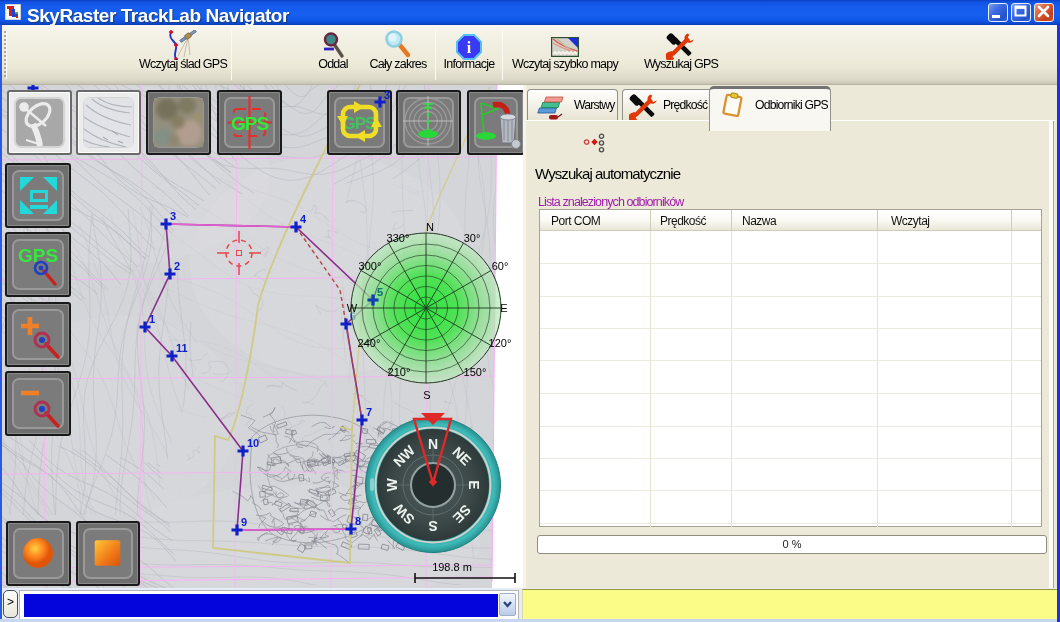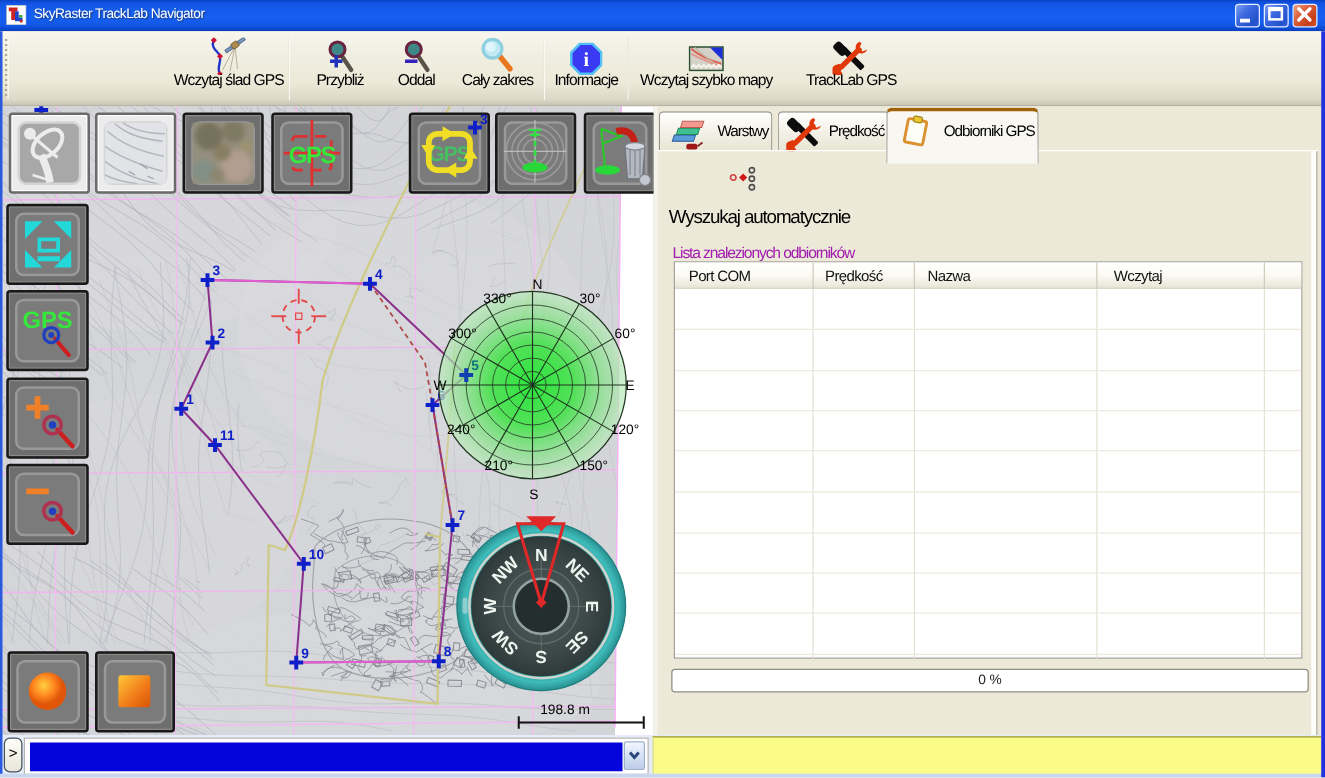--- a/index.html
+++ b/index.html
@@ -1,19 +1,19 @@
 <!DOCTYPE html>
 <html><head><meta charset="utf-8"><style>
 *{margin:0;padding:0;box-sizing:border-box}
 html,body{width:1060px;height:622px;overflow:hidden;font-family:"Liberation Sans",sans-serif;background:#ece9d8;position:relative}
 .abs{position:absolute}
 
 #title{left:0;top:0;width:1060px;height:25px;
 background:linear-gradient(180deg,#0a40c4 0%,#1254e4 10%,#155ced 30%,#165fef 60%,#1157e6 82%,#0c47cc 94%,#0a3cb4 100%);}
-#title .txt{left:27px;top:5px;color:#fff;font-size:11px;font-weight:normal;text-shadow:1px 1px 1px #1b3d7e;letter-spacing:-0.45px}
+#title .txt{left:27px;top:5px;color:#fff;font-size:19px;font-weight:bold;text-shadow:1px 1px 1px #1b3d7e;letter-spacing:-0.45px}
 .tbtn{top:3px;width:20px;height:19px;border:1px solid #e6eefc;border-radius:3px;color:#fff}
 #bmin{left:988px;background:linear-gradient(135deg,#7a9df2 0%,#3c68e0 40%,#2451cc 80%,#355fd8 100%)}
 #bmax{left:1011px;background:linear-gradient(135deg,#7a9df2 0%,#3c68e0 40%,#2451cc 80%,#355fd8 100%)}
 #bclose{left:1034px;background:linear-gradient(135deg,#f0a080 0%,#dd6540 35%,#c63d15 75%,#d2552a 100%)}
 
 #toolbar{left:0;top:25px;width:1060px;height:60px;
 background:linear-gradient(180deg,#f8f6ee 0%,#f1efe2 30%,#ece9d8 70%,#dcd8c8 93%,#c9c5b5 100%);
 border-bottom:1px solid #b8b4a4}
 #grip{left:4px;top:6px;width:3px;height:48px;background:repeating-linear-gradient(180deg,#aaa796 0 2px,rgba(0,0,0,0) 2px 4px);border-right:1px solid #fcfcf4}
 .tsep{top:5px;width:1px;height:50px;background:#c6c2b2;border-right:1px solid #fbfaf2}
@@ -23,21 +23,21 @@
 
 #map{left:0;top:85px;width:523px;height:503px;background:#d5d6da}
 
 .mbtn{border:2px solid #191919;border-radius:3px;background:#6e6e6e;box-shadow:inset 0 0 0 1px #8a8a8a}
 .mbtn .inner{position:absolute;left:5px;top:5px;right:5px;bottom:5px;border:2px solid #999;border-radius:7px;background:#7b7b7b}
 .mbtn.lite{background:#ececec;box-shadow:inset 0 0 0 1px #fff;border-color:#6a6a6a}
 .mbtn.lite .inner{background:#a8a8a8;border-color:#d4d4d4}
 
 #panel{left:523px;top:85px;width:537px;height:503px;background:#ece9d8}
 .tab{top:4px;height:31px;border:1px solid #91918b;border-bottom:none;border-radius:4px 4px 0 0;background:linear-gradient(180deg,#ffffff 0%,#f6f4ec 40%,#e8e5d4 100%)}
-.tab.active{top:1px;height:45px;background:#f8f7f2;border-top:3px solid #a16207;border-radius:5px 5px 0 0;z-index:3}
+.tab.active{top:1px;height:45px;background:#f8f7f2;border-top:3px solid #737373;border-radius:5px 5px 0 0;z-index:3}
 .tab .tlbl{position:absolute;font-size:12.2px;letter-spacing:-0.8px;color:#000;white-space:nowrap}
 #tabline{left:2px;top:35px;width:530px;height:1px;background:#fff}
 #ptexts{color:#000}
 
 #grid{left:16px;top:124px;width:503px;height:318px;background:#fff;border:1px solid #a5a396}
 .gh{position:absolute;left:0;top:0;width:100%;height:21px;background:linear-gradient(180deg,#ffffff 0%,#fbfaf4 50%,#e9e6d8 100%);border-bottom:1px solid #cfccbc}
 .gh .ht{position:absolute;top:4px;font-size:12px;color:#111;letter-spacing:-0.5px}
 .gvl{position:absolute;top:0;width:1px;background:#e5e2d3}
 .ghl{position:absolute;left:0;width:100%;height:1px;background:#eceadc}
 
@@ -96,28 +96,20 @@
             <path d="M21,7 L23,25"></path>
           </g>
 <g transform="rotate(-35 21 6)">
 <rect x="18.2" y="3.6" width="5.6" height="4.8" rx="1" fill="#b08a50" stroke="#6a5020" stroke-width="0.6"></rect>
 <rect x="11.8" y="4.8" width="6" height="2.6" fill="#7a96b8" stroke="#3c5a80" stroke-width="0.6"></rect>
 <rect x="24.2" y="4.8" width="6" height="2.6" fill="#7a96b8" stroke="#3c5a80" stroke-width="0.6"></rect>
 </g>
 </svg></span>
       <div class="lbl">Wczytaj ślad GPS</div>
     </div>
-<div class="titem abs" style="left:197px;width:150px">
-      <span class="ticon" style="top:6px"><svg width="26" height="28" viewBox="0 0 26 28">
-<path d="M14,12 L22,24" stroke="#5a5148" stroke-width="3.4" stroke-linecap="round"></path>
-<circle cx="11" cy="7.5" r="6" fill="#3e8888" stroke="#6b2440" stroke-width="2.4"></circle>
-<path d="M5,17 h10 M10,12 v10" stroke="#2233bb" stroke-width="2.8"></path>
-</svg></span>
-      <div class="lbl">Przybliż</div>
-    </div>
 <div class="titem abs" style="left:258px;width:150px">
       <span class="ticon" style="top:6px"><svg width="26" height="28" viewBox="0 0 26 28">
 <path d="M14,12 L22,24" stroke="#5a5148" stroke-width="3.4" stroke-linecap="round"></path>
 <circle cx="11" cy="7.5" r="6" fill="#3e8888" stroke="#6b2440" stroke-width="2.4"></circle>
 <path d="M4,17 h10" stroke="#3322bb" stroke-width="2.8"></path>
 </svg></span>
       <div class="lbl">Oddal</div>
     </div>
 <div class="titem abs" style="left:323px;width:150px">
       <span class="ticon" style="top:4px"><svg width="30" height="30" viewBox="0 0 30 30">
@@ -150,21 +142,21 @@
 <g fill="#0c0c0c">
 <rect x="5" y="12" width="23" height="4.8" rx="1.2" transform="rotate(45 16 14)"></rect>
 <rect x="0.5" y="3" width="11.5" height="7.5" rx="2.5" transform="rotate(45 6 7)"></rect>
 </g>
 <g fill="#e03808">
 <rect x="3" y="12.2" width="23" height="4.2" rx="1" transform="rotate(-45 14.5 14.5)"></rect>
 <path d="M21.8,1.4 a4.8,4.8 0 1 0 6,6.2 l-3.6,1.5 l-2.8,-2.8 l1.8,-3.6 z"></path>
 <path d="M8,26.4 a4.6,4.6 0 1 1 -6,-6.2 l3.4,-1.3 l2.8,2.8 l-1.6,3.4 z"></path>
 </g>
 </svg></span>
-      <div class="lbl">TrackLab GPS</div>
+      <div class="lbl">Wyszukaj GPS</div>
     </div>
 </div>
 <svg class="abs" id="map" width="523" height="503" viewBox="0 0 523 503">
 <defs>
 <clipPath id="cA">
         <polygon points="0,0 280,0 230,90 120,200 0,250"></polygon>
       </clipPath>
 <clipPath id="cB">
         <polygon points="160,0 430,0 430,90 230,110 160,60"></polygon>
       </clipPath>

